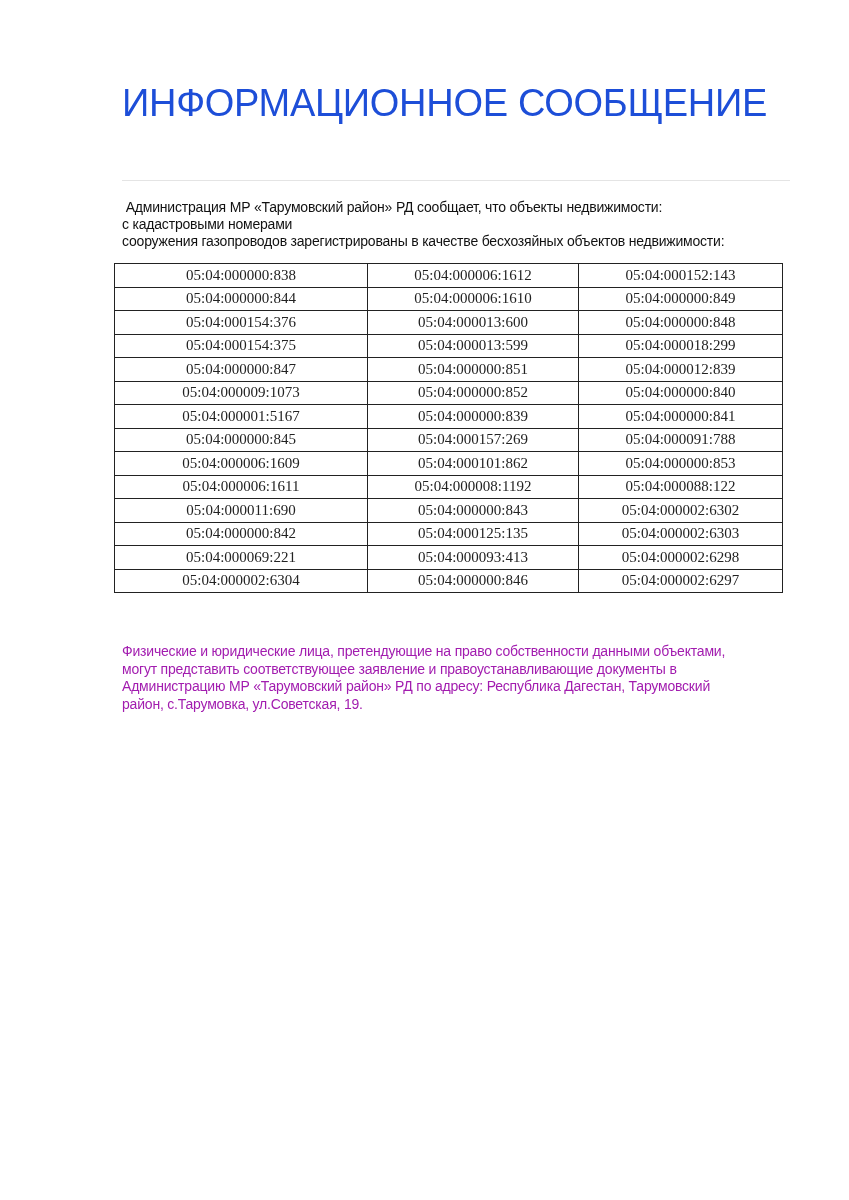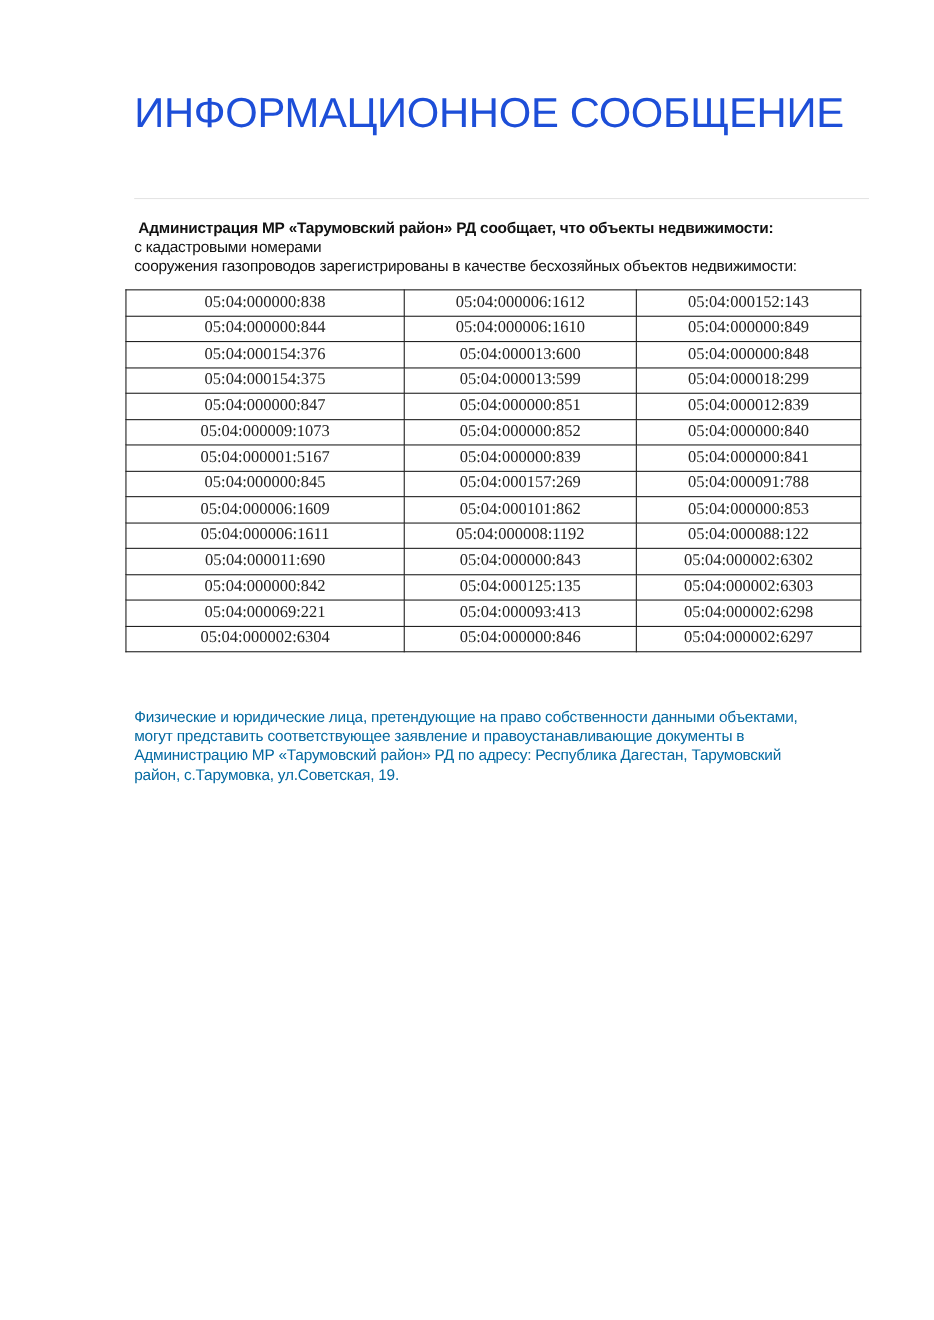--- a/index.html
+++ b/index.html
@@ -27,36 +27,36 @@
     table.cad td {
       border: 1px solid #222; height: 22.5px; padding: 0; text-align: center; vertical-align: middle;
       white-space: nowrap;
       margin-top: 30px;
     }
     table.cad td:nth-child(1) { width: 252px; }
     table.cad td:nth-child(2) { width: 210px; }
     table.cad td:nth-child(3) { width: 203px; }
     .outro {
       position: absolute; left: 122px; top: 643px; width: 680px;
-      font-family: "Liberation Sans", sans-serif; font-size: 14px; line-height: 17.5px; color: #0369a1;
+      font-family: "Liberation Sans", sans-serif; font-size: 14px; line-height: 17.5px; color: #a21caf;
       letter-spacing: -0.2px;
     }
     .outro div { white-space: nowrap; }
   </style>
 </head>
 <body>
 
 <div class="title">
   <div>ИНФОРМАЦИОННОЕ СООБЩЕНИЕ</div>
 </div>
 
 <div class="divider"></div>
 
 <div class="intro">
-  <div style="white-space: pre; font-weight: bold;"> Администрация МР «Тарумовский район» РД сообщает, что объекты недвижимости:</div>
+  <div style="white-space: pre;"> Администрация МР «Тарумовский район» РД сообщает, что объекты недвижимости:</div>
   <div>с кадастровыми номерами</div>
   <div>сооружения газопроводов зарегистрированы в качестве бесхозяйных объектов недвижимости:</div>
 </div>
 
 <table class="cad">
   <tbody id="cad-body">
       <tr>
         <td>05:04:000000:838</td>
         <td>05:04:000006:1612</td>
         <td>05:04:000152:143</td>

